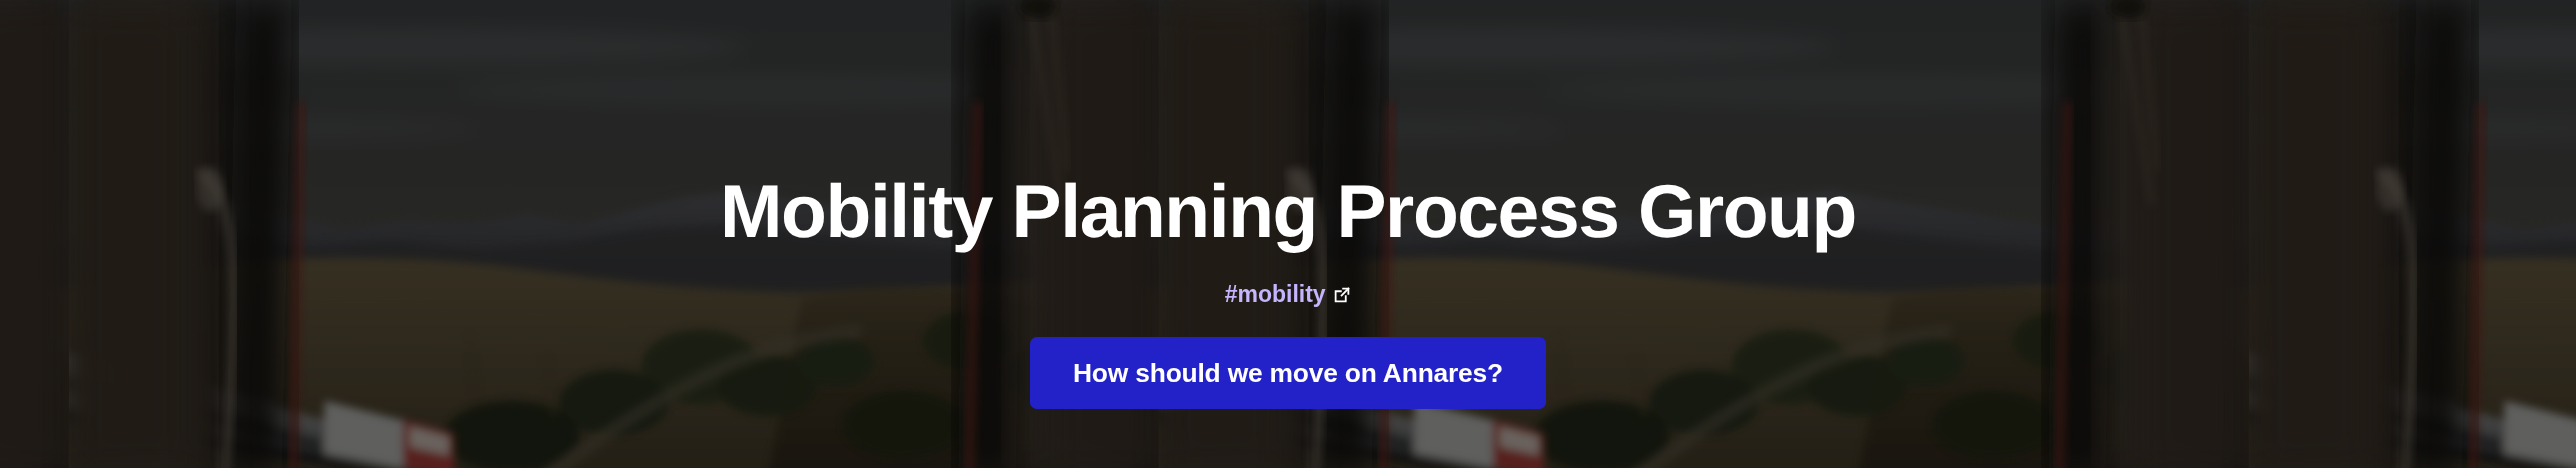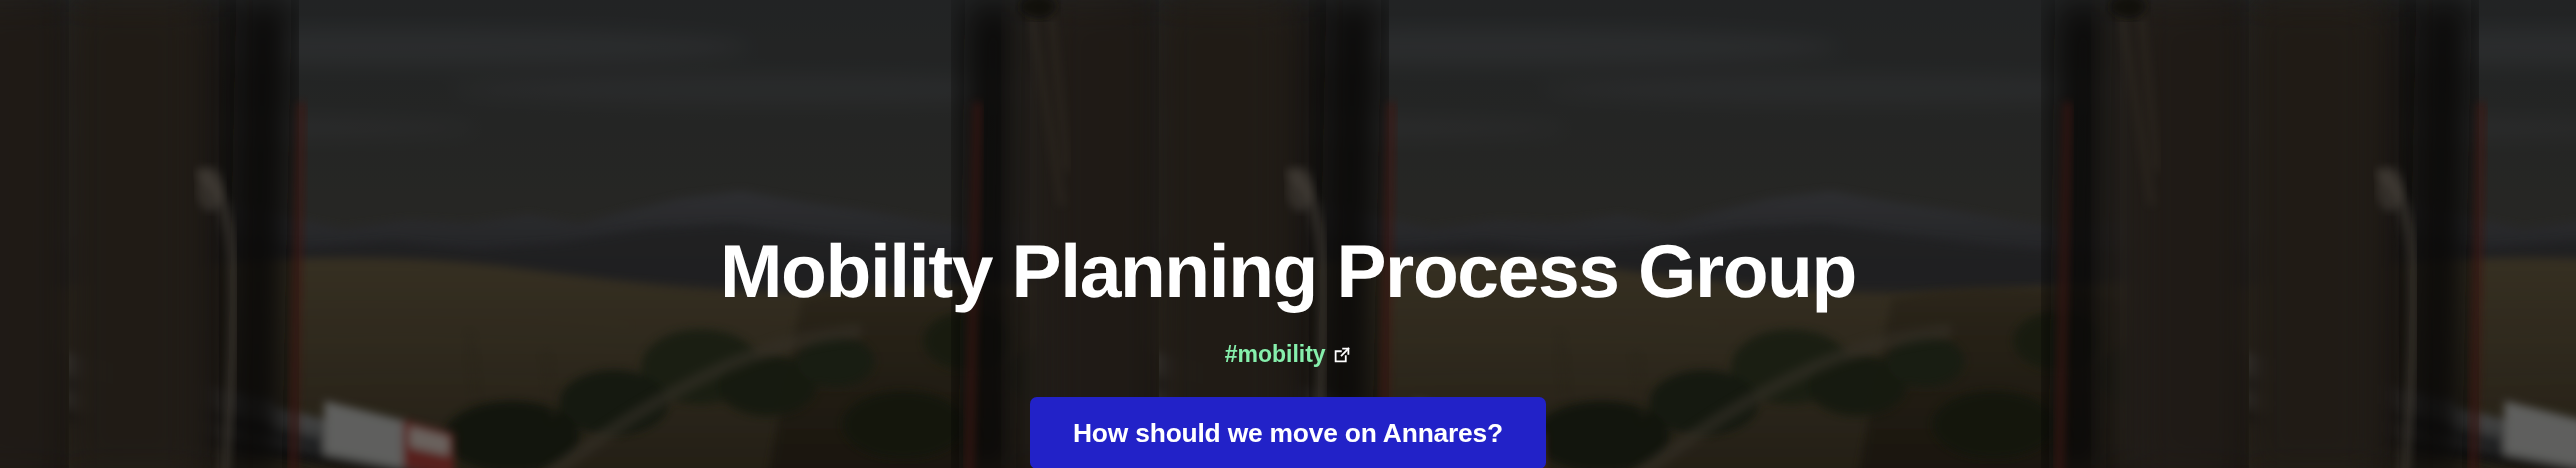--- a/index.html
+++ b/index.html
@@ -44,21 +44,21 @@
     pointer-events:none;
   }
 
   
   .hero-content{
     position:absolute;
     inset:0;
     display:flex;
     flex-direction:column;
     align-items:center;
-    justify-content:flex-end;
+    justify-content:center;
     padding-top:114px;
     text-align:center;
   }
 
   .hero-title{
     font-size:75px;
     line-height:1.0;
     font-weight:700;
     color:#ffffff;
     letter-spacing:-1.4px;
@@ -625,21 +625,21 @@
       <rect x="0" y="0" width="1280" height="560" fill="#000" opacity="0.10"></rect>
     </svg>
   </div>
 
   <div class="hero-overlay" style="background: rgba(10, 8, 6, 0.5);"></div>
 
   <div class="hero-content">
 
     <h1 class="hero-title" style="color: rgb(255, 255, 255);">Mobility Planning Process Group</h1>
 
-    <a class="hero-tagline" href="#" style="color: #86efac;">
+    <a class="hero-tagline" href="#" style="color: #c4b5fd;">
       <span>#mobility</span>
       <span class="ext-icon">
         <svg viewBox="0 0 24 24" fill="none" stroke="#ffffff" stroke-width="2.4" stroke-linecap="square" stroke-linejoin="miter" width="18" height="18">
           <path d="M13.5 3.5 H20.5 V10.5"></path>
           <path d="M20.5 3.5 L11.5 12.5"></path>
           <path d="M17 13.5 V20.5 H3.5 V7 H10.5"></path>
         </svg>
       </span>
     </a>
 

